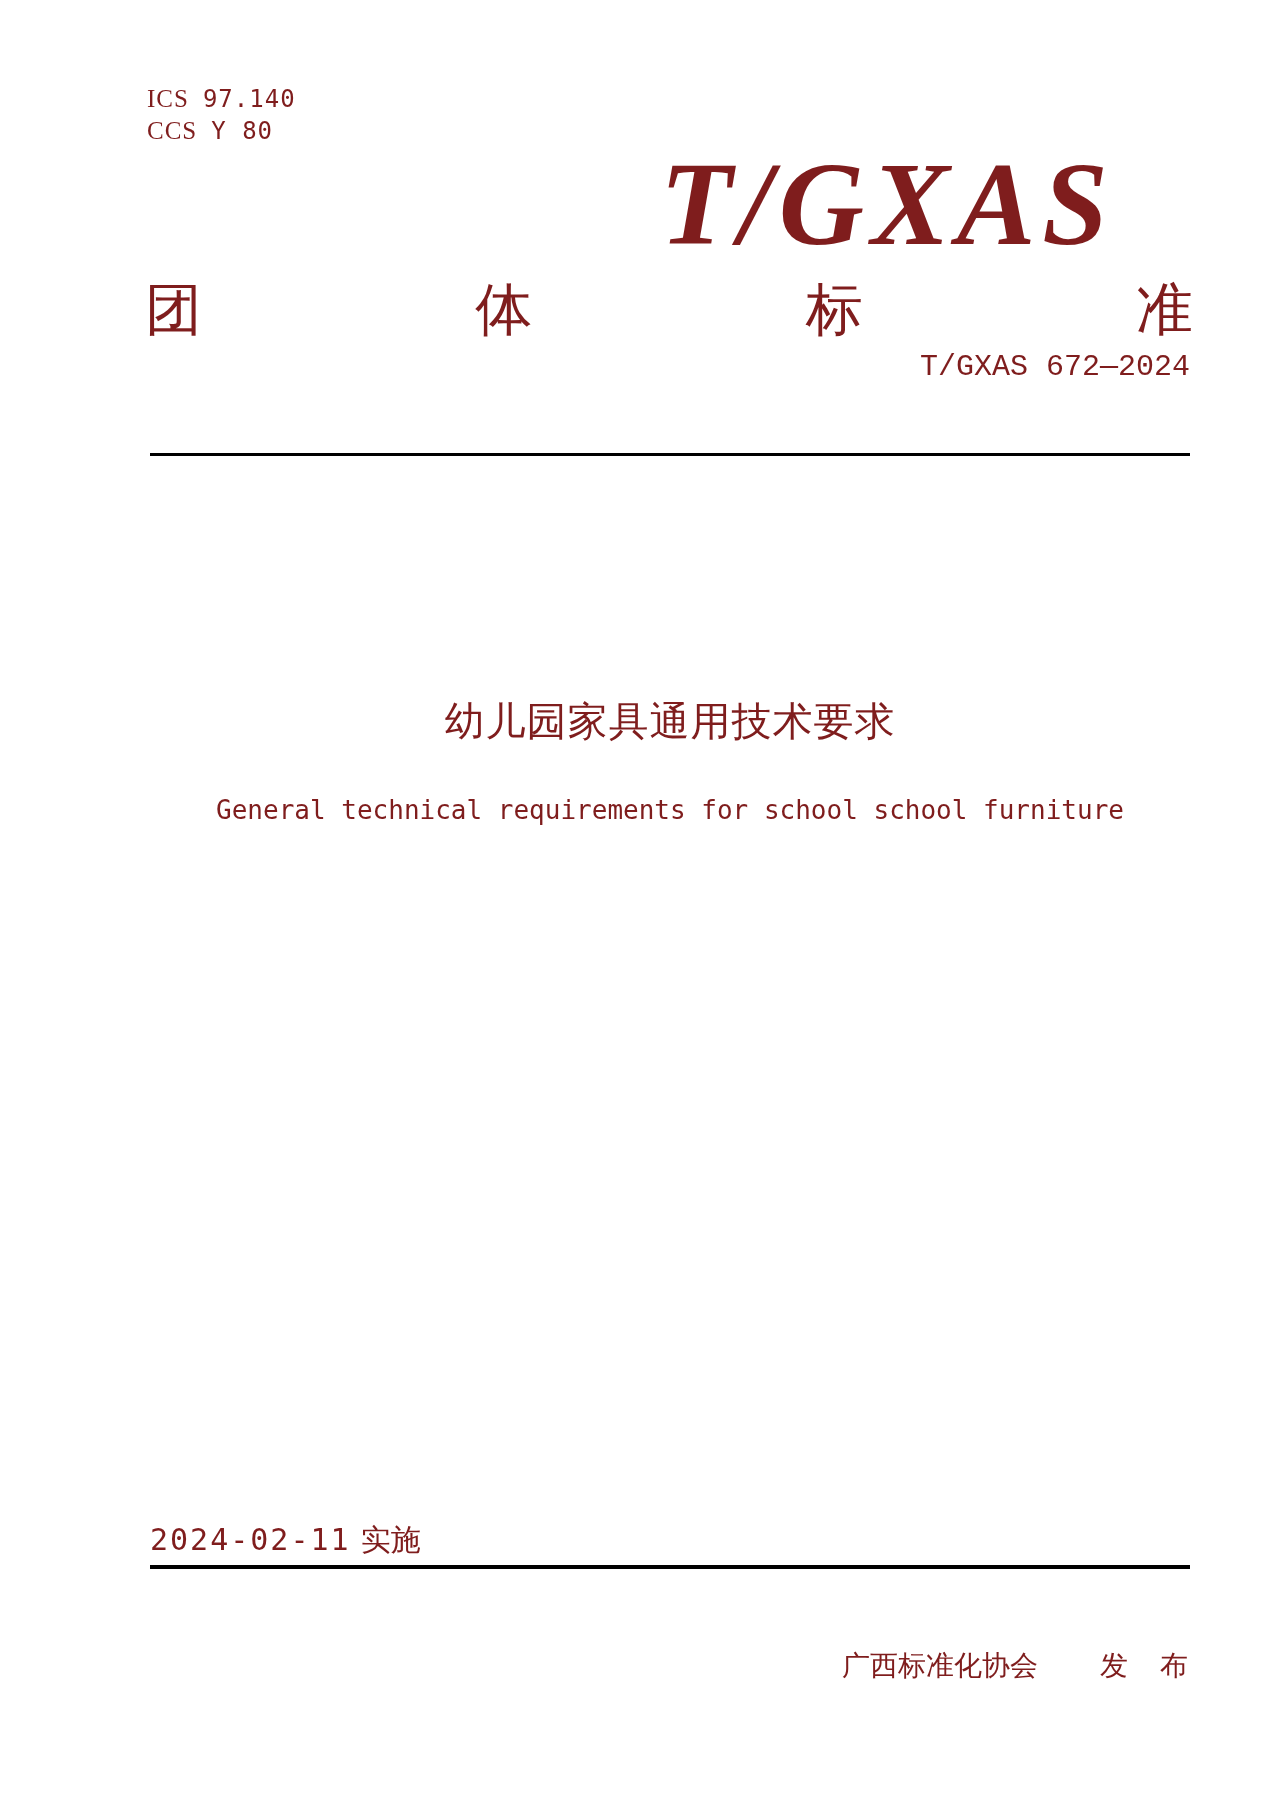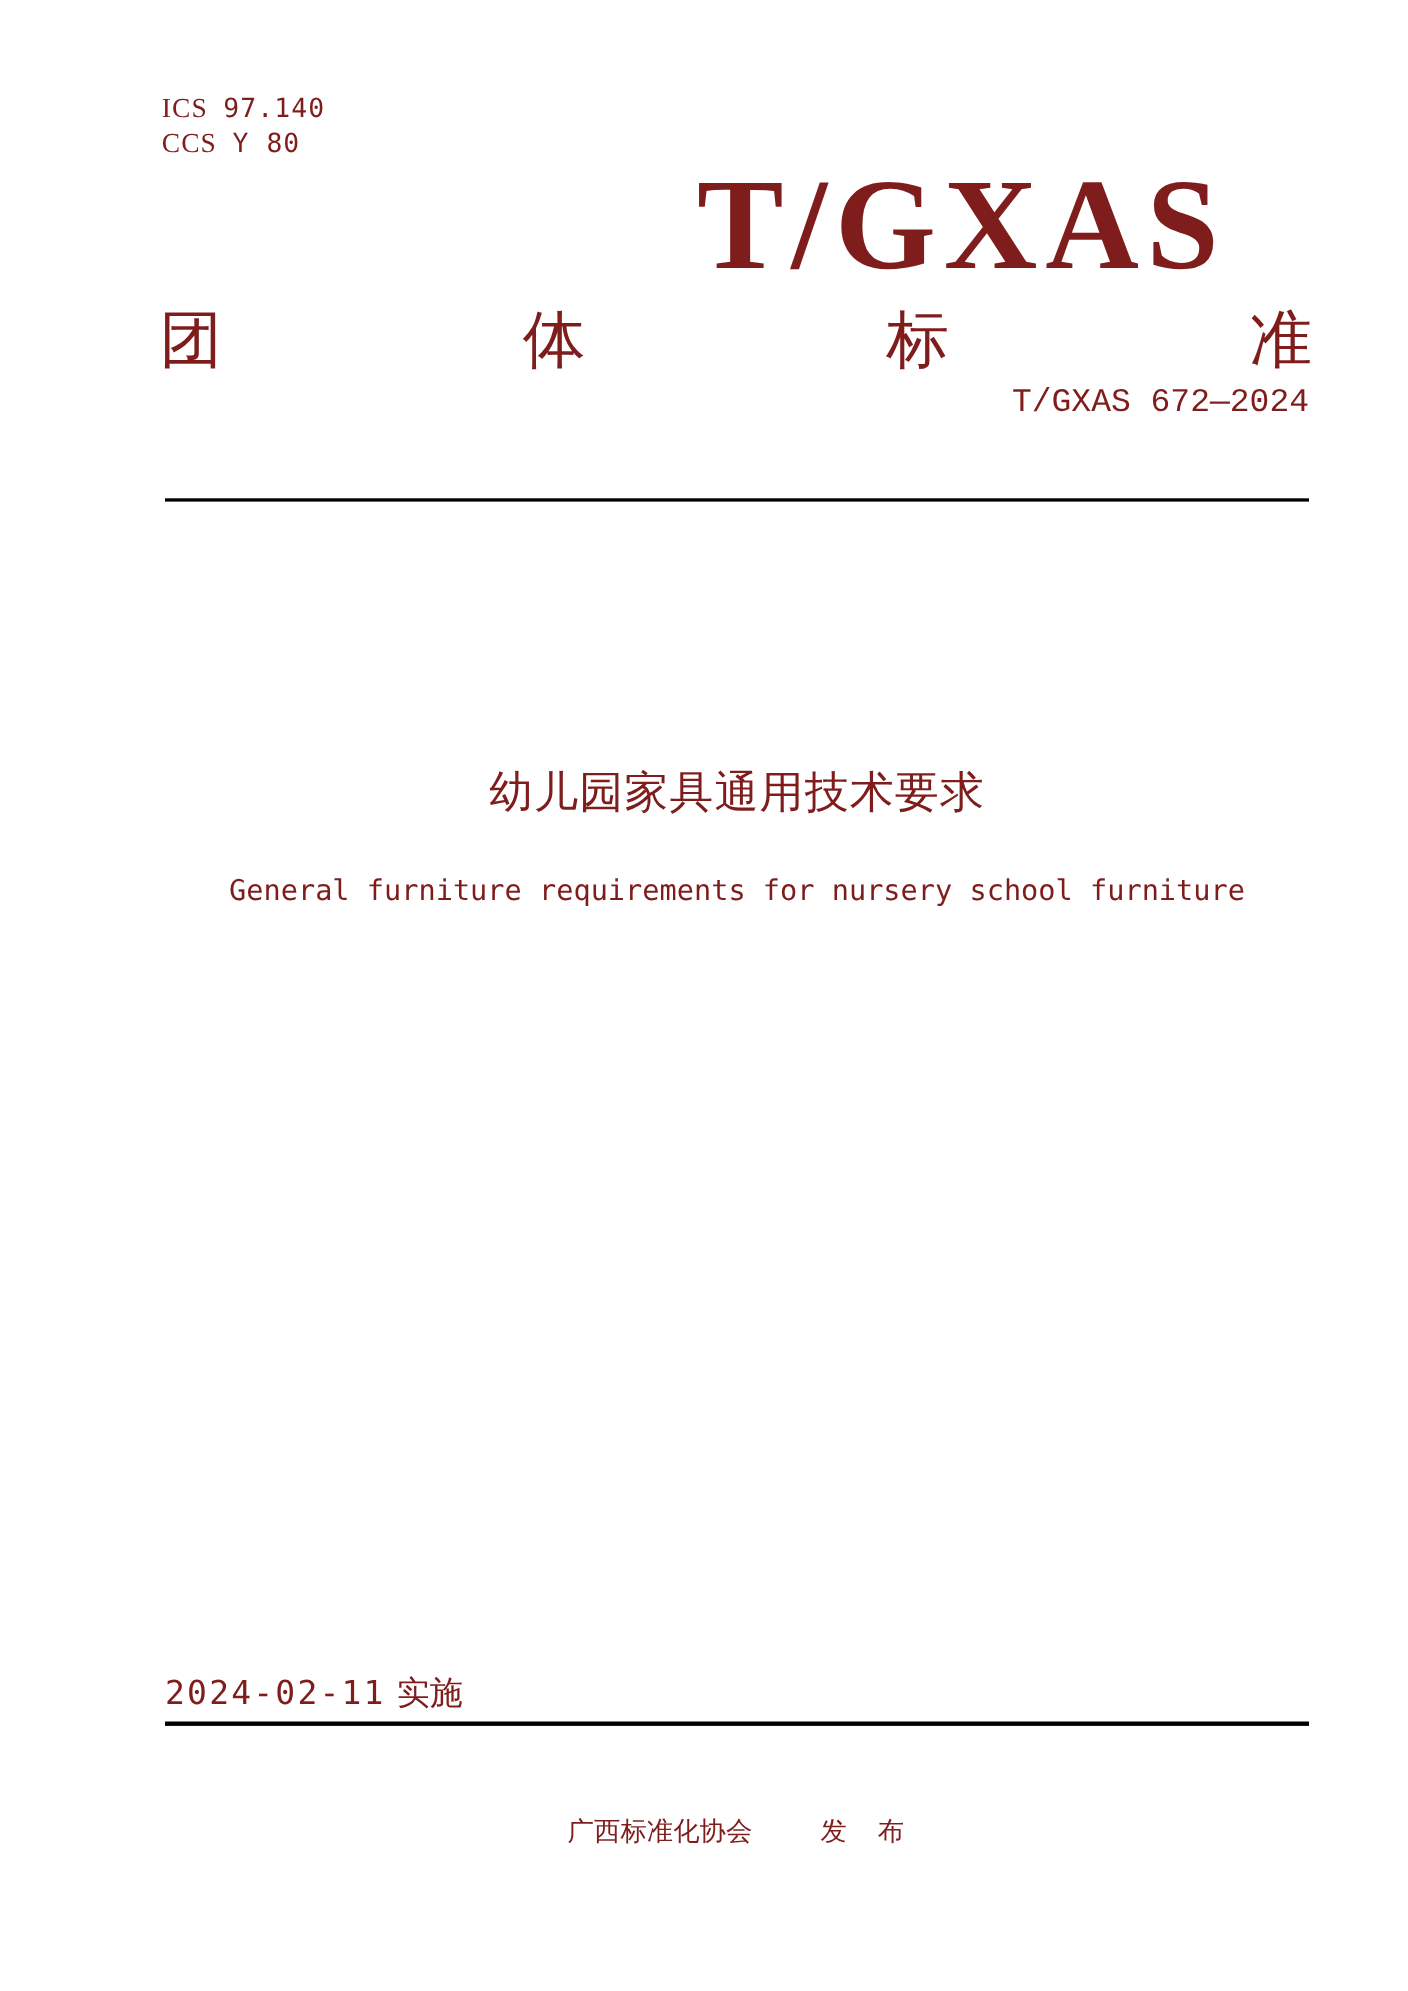--- a/index.html
+++ b/index.html
@@ -42,20 +42,21 @@
   
   .logo {
     top: 146px;
     right: 165px;
     font-family: "Liberation Serif", "DejaVu Serif", serif;
     font-weight: bold;
     font-size: 118px;
     line-height: 118px;
     letter-spacing: 7px;
     white-space: nowrap;
+    font-style: italic;
   }
 
   
   .doc-type {
     top: 278px;
     left: 145px;
     width: 1048px;
     display: flex;
     justify-content: space-between;
     font-size: 57px;
@@ -119,22 +120,22 @@
     font-family: "DejaVu Sans Mono", monospace;
     letter-spacing: 2px;
   }
   .date-label { margin-left: 10px; }
 
   
   .publisher-line {
     top: 1646px;
     left: 150px;
     width: 1040px;
-    text-align: center;
-    font-size: 24px;
+    text-align: right;
+    font-size: 28px;
     line-height: 40px;
     letter-spacing: 0px;
     white-space: nowrap;
   }
   .publish-action {
     margin-left: 62px;
     letter-spacing: 2px;
   }
 </style>
 </head>
@@ -158,21 +159,21 @@
     <span>标</span>
     <span>准</span>
   </div>
 
   <div class="abs std-no">T/GXAS 672—2024</div>
 
   <div class="abs rule" id="header-rule"></div>
 
   <h1 class="abs title-zh">幼儿园家具通用技术要求</h1>
 
-  <div class="abs title-en">General furniture requirements for nursery school furniture</div>
+  <div class="abs title-en">General technical requirements for school school furniture</div>
 
   <div class="abs dates-row">
     <div>
       <span class="date-num">2024-02-11</span><span class="date-label">实施</span>
     </div>
   </div>
 
   <div class="abs rule" id="footer-rule"></div>
 
   <div class="abs publisher-line">

